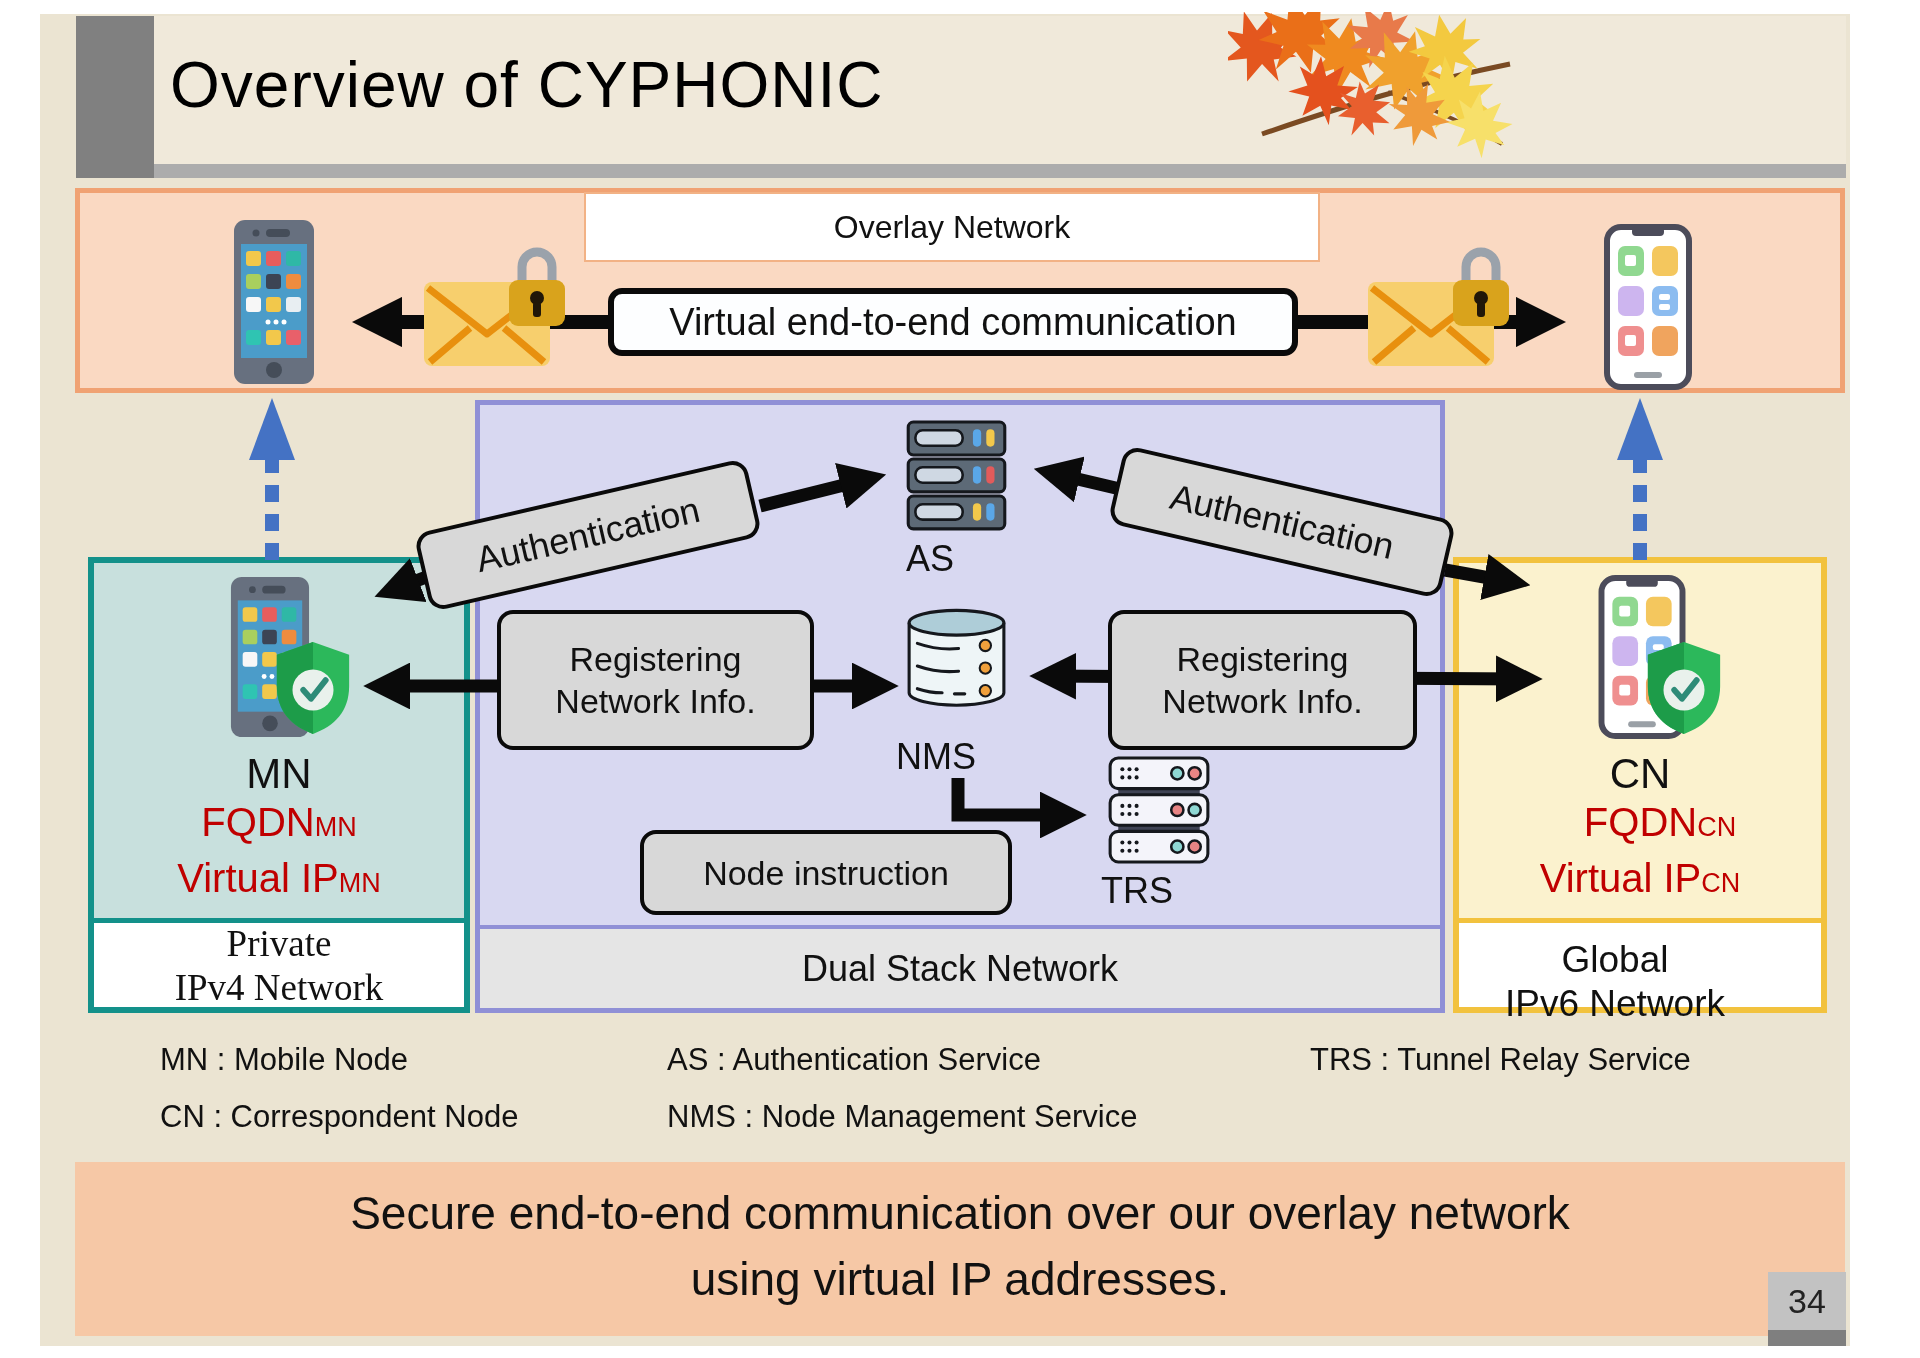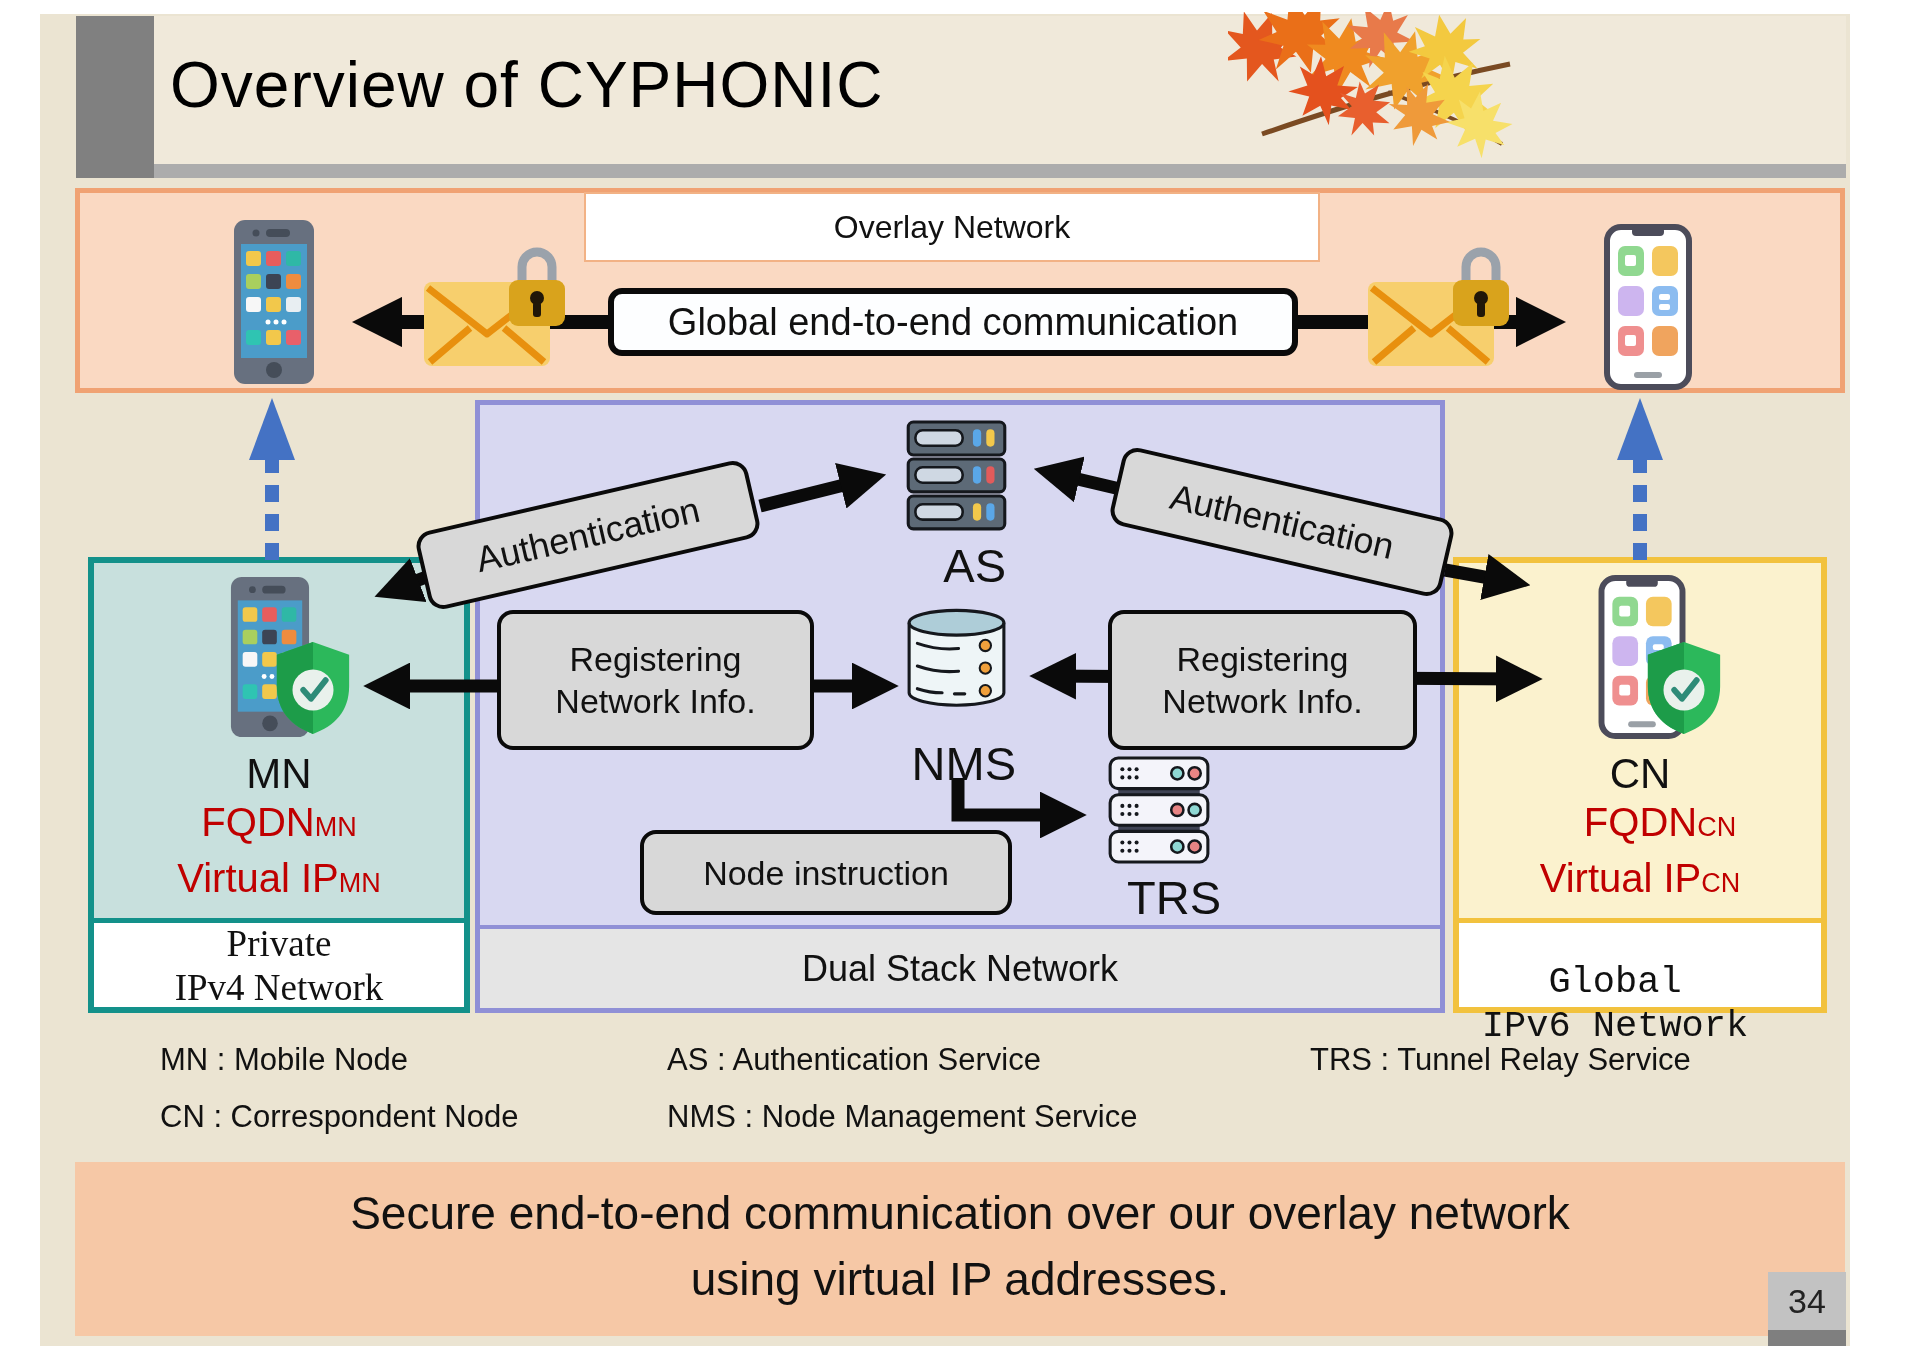--- a/index.html
+++ b/index.html
@@ -42,21 +42,21 @@
   .net-label{font-size:37px;line-height:44px;text-align:center;z-index:3;}
   
   .glabel{background:#d8d8d8;border:4px solid #0a0a0a;border-radius:16px;
           box-sizing:border-box;display:flex;flex-direction:column;align-items:center;
           justify-content:center;z-index:3;font-size:34px;line-height:42px;text-align:center;}
   .auth-l{left:418px;top:495px;width:340px;height:80px;transform:rotate(-13deg);font-size:36px;}
   .auth-r{left:1112px;top:482px;width:340px;height:80px;transform:rotate(13deg);font-size:36px;}
   .reg-l{left:497px;top:610px;width:317px;height:140px;}
   .reg-r{left:1108px;top:610px;width:309px;height:140px;}
   .relay{left:640px;top:830px;width:372px;height:85px;}
-  .svc-label{font-size:47px;text-align:right;z-index:3;}
+  .svc-label{font-size:36px;text-align:left;z-index:3;}
   .legend{font-size:31px;z-index:2;white-space:nowrap;}
   
   .banner{left:75px;top:1162px;width:1770px;height:174px;background:#f6c8a6;z-index:2;}
   .banner-l1{left:75px;top:1186px;width:1770px;text-align:center;font-size:46px;z-index:3;}
   .banner-l2{left:75px;top:1252px;width:1770px;text-align:center;font-size:46px;z-index:3;}
   .page-box{left:1768px;top:1272px;width:78px;height:58px;background:#c2c2c2;
             display:flex;align-items:center;justify-content:center;font-size:34px;
             color:#222;z-index:4;}
   .page-strip{left:1768px;top:1330px;width:78px;height:16px;background:#7f7f7f;z-index:4;}
   svg{display:block;}
@@ -88,21 +88,21 @@
     <use href="#leaf" transform="translate(177,57) rotate(15) scale(1.5)" fill="#f0a12d"></use>
     <use href="#leaf" transform="translate(217,36) rotate(-10) scale(1.3)" fill="#f3c93f"></use>
     <use href="#leaf" transform="translate(227,82) rotate(30) scale(1.4)" fill="#f5d44d"></use>
     <use href="#leaf" transform="translate(252,112) rotate(45) scale(1.15)" fill="#f7e06a"></use>
     <use href="#leaf" transform="translate(192,102) rotate(60) scale(1.1)" fill="#ef9a3a"></use>
     <use href="#leaf" transform="translate(137,97) rotate(75) scale(1.0)" fill="#e85f2e"></use>
   </svg>
 
   <div class="abs overlay-box"></div>
   <div class="abs overlay-label">Overlay Network</div>
-  <div class="abs secure-box">Global end-to-end communication</div>
+  <div class="abs secure-box">Virtual end-to-end communication</div>
 
   <div class="abs core-box"></div>
   <div class="abs core-strip">Dual Stack Network</div>
 
   <div class="abs mn-box"></div>
   <div class="abs mn-strip"></div>
   <div class="abs node-name" style="left:88px;top:750px;width:382px;">MN</div>
   <div class="abs node-red" style="left:88px;top:800px;width:382px;">
     <span>FQDN</span><span class="sub">MN</span>
   </div>
@@ -116,21 +116,21 @@
 
   <div class="abs cn-box"></div>
   <div class="abs cn-strip"></div>
   <div class="abs node-name" style="left:1453px;top:750px;width:374px;">CN</div>
   <div class="abs node-red" style="left:1453px;top:800px;width:374px;padding-left:20px;">
     <span>FQDN</span><span class="sub">CN</span>
   </div>
   <div class="abs node-red" style="left:1453px;top:856px;width:374px;">
     <span>Virtual IP</span><span class="sub">CN</span>
   </div>
-  <div class="abs net-label" style="left:1459px;top:960px;width:312px;font-family:Liberation Mono, monospace;">
+  <div class="abs net-label" style="left:1459px;top:938px;width:312px;">
     <div>Global</div>
     <div>IPv6 Network</div>
   </div>
 
   <svg class="abs z2" style="left:0;top:0;" width="1920" height="1358" viewBox="0 0 1920 1358">
     <defs>
       <marker id="ah" viewBox="0 0 10 10" refX="6" refY="5" markerWidth="3.6" markerHeight="3.6" orient="auto-start-reverse" markerUnits="strokeWidth">
         <path d="M0,0 L10,5 L0,10 z" fill="#0a0a0a"></path>
       </marker>
     </defs>

